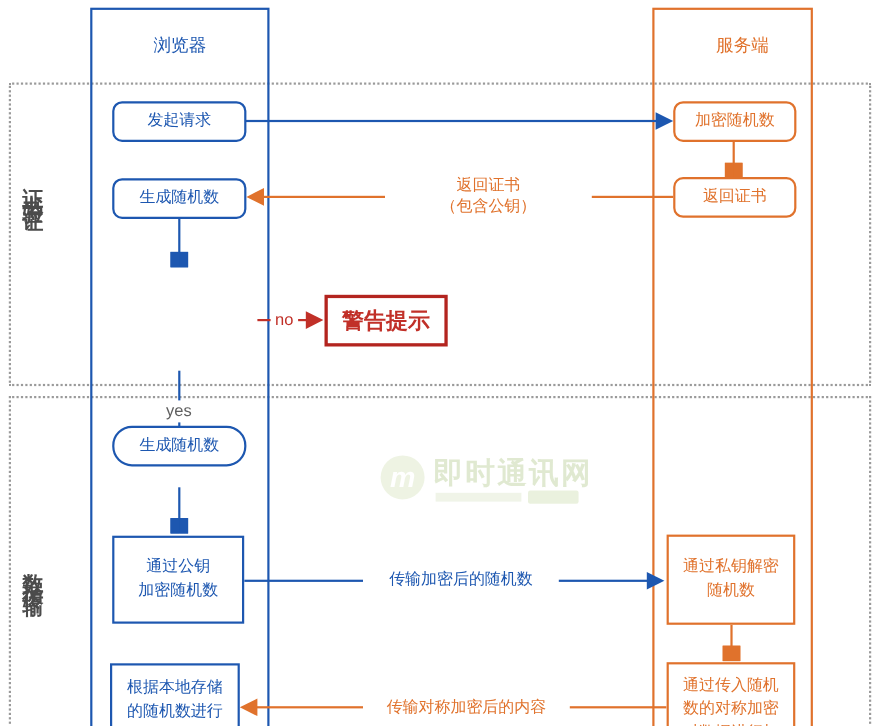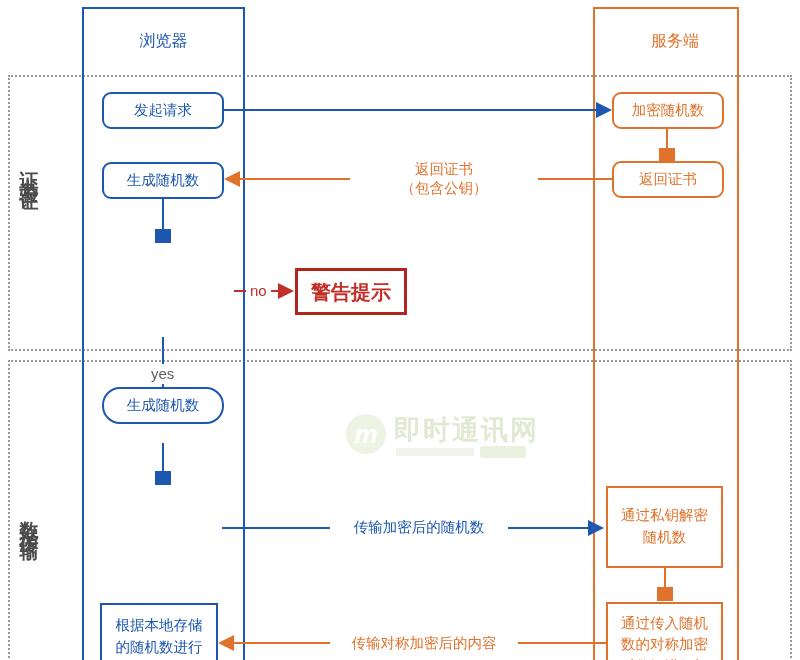--- a/index.html
+++ b/index.html
@@ -138,20 +138,22 @@
   <div class="ah left orange" style="left:218px;top:635px;border-right-color:var(--orange);"></div>
   <div class="edge-label orange" style="left:330px;top:634px;width:180px;">传输对称加密后的内容</div>
 
   <div class="node blue rounded" style="left:102px;top:92px;width:118px;height:33px;">发起请求</div>
   <div class="node blue rounded" style="left:102px;top:162px;width:118px;height:33px;">生成随机数</div>
 
 
   <div class="node warn" style="left:295px;top:268px;width:106px;height:41px;">警告提示</div>
 
   <div class="node blue rounded" style="left:102px;top:387px;width:118px;height:33px;border-radius:18px;">生成随机数</div>
+  <div class="node blue" style="left:102px;top:487px;width:116px;height:76px;">通过公钥
+加密随机数</div>
   <div class="node blue" style="left:100px;top:603px;width:114px;height:86px;">根据本地存储
 的随机数进行
 解密</div>
 
   <div class="node orange rounded" style="left:612px;top:92px;width:108px;height:33px;">加密随机数</div>
   <div class="node orange rounded" style="left:612px;top:161px;width:108px;height:33px;">返回证书</div>
   <div class="node orange" style="left:606px;top:486px;width:113px;height:78px;">通过私钥解密
 随机数</div>
   <div class="node orange" style="left:606px;top:602px;width:113px;height:104px;">通过传入随机
 数的对称加密

